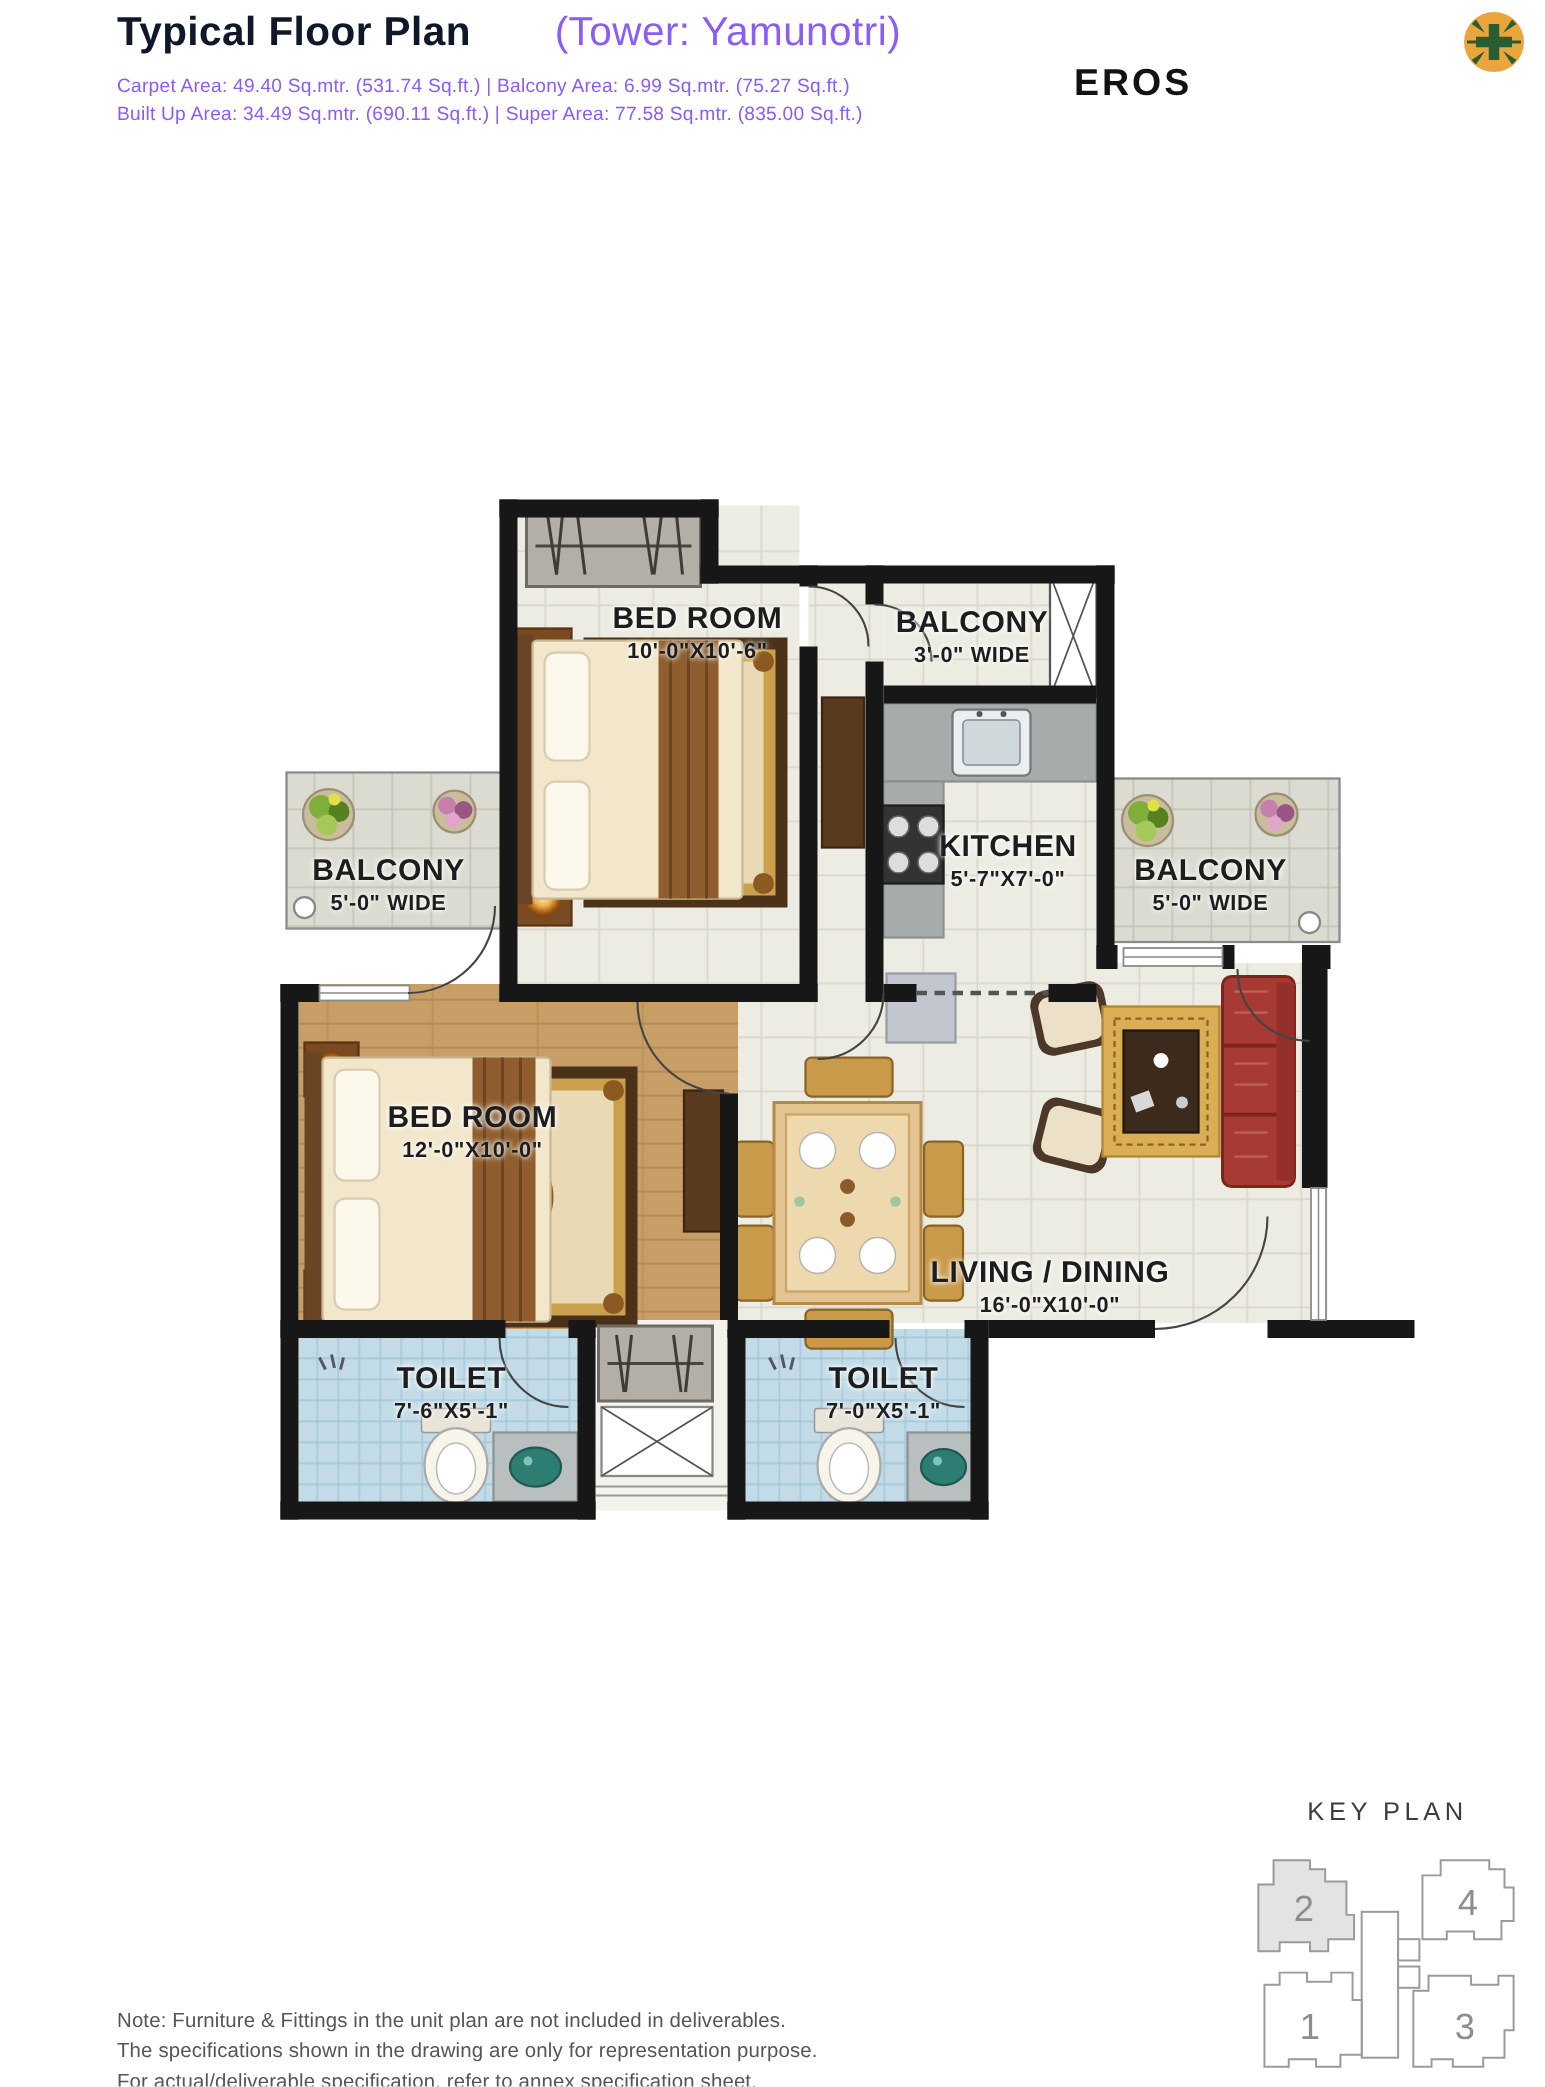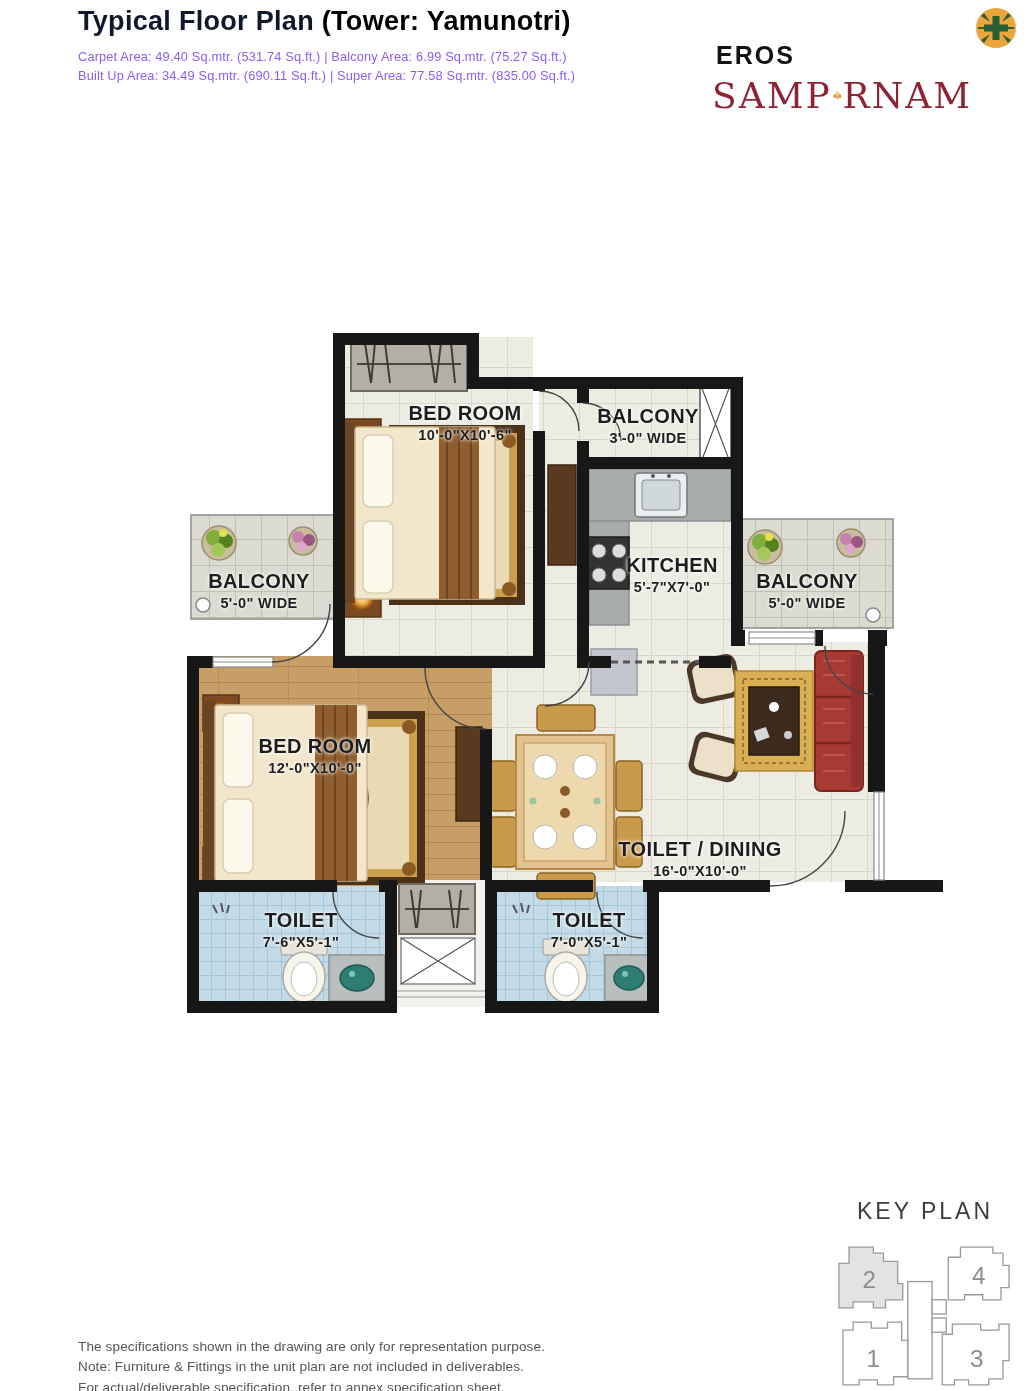--- a/index.html
+++ b/index.html
@@ -2,74 +2,59 @@
 <html><head>
 <meta charset="utf-8">
 <style>
   html,body{margin:0;padding:0;}
   body{width:1030px;height:1391px;background:#ffffff;position:relative;overflow:hidden;
        font-family:"Liberation Sans",sans-serif;}
   
   .hdr{position:absolute;left:78px;top:6px;width:640px;}
   .title{font-size:27px;color:#222;letter-spacing:.3px;}
   .title .tb{font-weight:bold;color:#0f172a;}
-  .title .tr{font-weight:bold;color:#000000;}
+  .title .tr{font-weight:normal;color:#8b5cf6;margin-left:48px;}
   .subtitle{margin-top:16px;font-size:21px;color:#2c2c2c;font-weight:normal;letter-spacing:.2px;}
   .areas{margin-top:10px;font-size:12.8px;color:#8b5cf6;line-height:1.5;letter-spacing:.15px;}
   
   .logo{position:absolute;left:712px;top:14px;width:260px;}
   .logo-eros{font-size:25px;font-weight:bold;letter-spacing:2px;color:#121212;margin-left:4px;margin-top:27px;}
   .logo-main{display:flex;align-items:flex-end;color:#8e2433;font-family:"DejaVu Serif","Liberation Serif",serif;
              font-size:36px;letter-spacing:2px;line-height:1;margin-top:-2px;}
   .logo-main .orn{margin:0 1px -8px 1px;}
   .emblem{position:absolute;left:974px;top:6px;}
   
   .plan{position:absolute;left:183px;top:331px;width:770px;height:690px;}
   .plan svg{position:absolute;left:0;top:0;}
   .room-label{position:absolute;transform:translate(-50%,-50%);text-align:center;
       font-weight:bold;color:#1d1d1d;white-space:nowrap;line-height:1.3;letter-spacing:.4px;
       text-shadow:0 0 3px rgba(255,255,255,.95),0 0 5px rgba(255,255,255,.85);}
   .room-label .rname{font-size:20px;}
   .room-label .rdims{font-size:14.5px;}
   
   .keyplan{position:absolute;left:828px;top:1198px;width:194px;text-align:center;}
-  .keyplan-title{font-size:23px;color:#3d3d3d;letter-spacing:3px;font-weight:normal;}
+  .keyplan-title{font-size:17px;color:#3d3d3d;letter-spacing:3px;font-weight:normal;}
   .keyplan svg{margin-top:12px;}
   .twr-num{font-size:24px;fill:#8d8d8d;font-family:"Liberation Sans",sans-serif;}
   
   .note{position:absolute;left:78px;top:1337px;font-size:13.6px;color:#555;line-height:1.5;letter-spacing:.1px;}
 </style>
 </head>
 <body>
 
 <div class="hdr">
   <div class="title"><span class="tb">Typical Floor Plan</span><span class="tr"> (Tower: Yamunotri)</span></div>
   <div class="areas">
     <div>Carpet Area: 49.40 Sq.mtr. (531.74 Sq.ft.)  |  Balcony Area: 6.99 Sq.mtr. (75.27 Sq.ft.)</div>
     <div>Built Up Area: 34.49 Sq.mtr. (690.11 Sq.ft.)  |  Super Area: 77.58 Sq.mtr. (835.00 Sq.ft.)</div>
   </div>
 </div>
 
 <div class="logo">
   <div class="logo-eros">EROS</div>
-  <div class="logo-main">
-    <span>SAMP</span>
-    <svg class="orn" width="54" height="54" viewBox="0 0 54 54">
-      <path d="M27 2 C23 10 24 18 27 24 C30 18 31 10 27 2 Z" fill="#e9a43b"></path>
-      <path d="M20 8 C14 14 14 22 19 26 C21 20 21 13 20 8 Z" fill="#d98a2b"></path>
-      <path d="M34 8 C40 14 40 22 35 26 C33 20 33 13 34 8 Z" fill="#d98a2b"></path>
-      <circle cx="14" cy="33" r="12" fill="#e9a43b"></circle>
-      <circle cx="40" cy="33" r="12" fill="#e9a43b"></circle>
-      <path d="M2 33 A12 12 0 0 0 26 33 L20 42 A10 10 0 0 1 8 42 Z" fill="#8e2433"></path>
-      <path d="M28 33 A12 12 0 0 0 52 33 L46 42 A10 10 0 0 1 34 42 Z" fill="#8e2433"></path>
-      <circle cx="27" cy="49" r="4.2" fill="#ffffff" stroke="#8e2433" stroke-width="1.2"></circle>
-      <path d="M27 44.8 A4.2 4.2 0 0 1 27 53.2 A2.1 2.1 0 0 1 27 49 A2.1 2.1 0 0 0 27 44.8 Z" fill="#8e2433"></path>
-    </svg>
-    <span>RNAM</span>
-  </div>
 </div>
 <svg class="emblem" width="44" height="44" viewBox="0 0 44 44">
   <circle cx="22" cy="22" r="20" fill="#eaa53d"></circle>
   <rect x="18.5" y="10" width="7" height="24" fill="#2a5d33"></rect>
   <rect x="10" y="18.5" width="24" height="7" fill="#2a5d33"></rect>
   <path d="M7 10 L16 16 L10 7 Z" fill="#2a5d33"></path>
     <path d="M37 10 L28 16 L34 7 Z" fill="#2a5d33"></path>
   <path d="M7 34 L16 28 L10 37 Z" fill="#2a5d33"></path>
     <path d="M37 34 L28 28 L34 37 Z" fill="#2a5d33"></path>
   <path d="M4 22 L12 22 M32 22 L40 22" stroke="#2a5d33" stroke-width="2"></path>
@@ -364,21 +349,21 @@
   </div>
   <div class="room-label" style="left:624px;top:259px">
     <div class="rname">BALCONY</div>
     <div class="rdims">5'-0" WIDE</div>
   </div>
   <div class="room-label" style="left:132px;top:424px">
     <div class="rname">BED ROOM</div>
     <div class="rdims">12'-0"X10'-0"</div>
   </div>
   <div class="room-label" style="left:517px;top:527px">
-    <div class="rname">TOILET / DINING</div>
+    <div class="rname">LIVING / DINING</div>
     <div class="rdims">16'-0"X10'-0"</div>
   </div>
   <div class="room-label" style="left:118px;top:598px">
     <div class="rname">TOILET</div>
     <div class="rdims">7'-6"X5'-1"</div>
   </div>
   <div class="room-label" style="left:406px;top:598px">
     <div class="rname">TOILET</div>
     <div class="rdims">7'-0"X5'-1"</div>
   </div>
@@ -397,16 +382,16 @@
       <path d="M112 146 V96 H122 V86 H150 V92 H168 V86 H178 V122 H172 V140 H158 V146 H138 V141 H124 V146 Z"></path>
     </g>
     <text class="twr-num" x="40" y="50" text-anchor="middle">2</text>
     <text class="twr-num" x="148" y="46" text-anchor="middle">4</text>
     <text class="twr-num" x="44" y="128" text-anchor="middle">1</text>
     <text class="twr-num" x="146" y="128" text-anchor="middle">3</text>
   </svg>
 </div>
 
 <div class="note">
+  <div>Note: Furniture &amp; Fittings in the unit plan are not included in deliverables.</div>
   <div>The specifications shown in the drawing are only for representation purpose.</div>
-  <div>Note: Furniture &amp; Fittings in the unit plan are not included in deliverables.</div>
   <div>For actual/deliverable specification, refer to annex specification sheet.</div>
 </div>
 
 </body></html>

